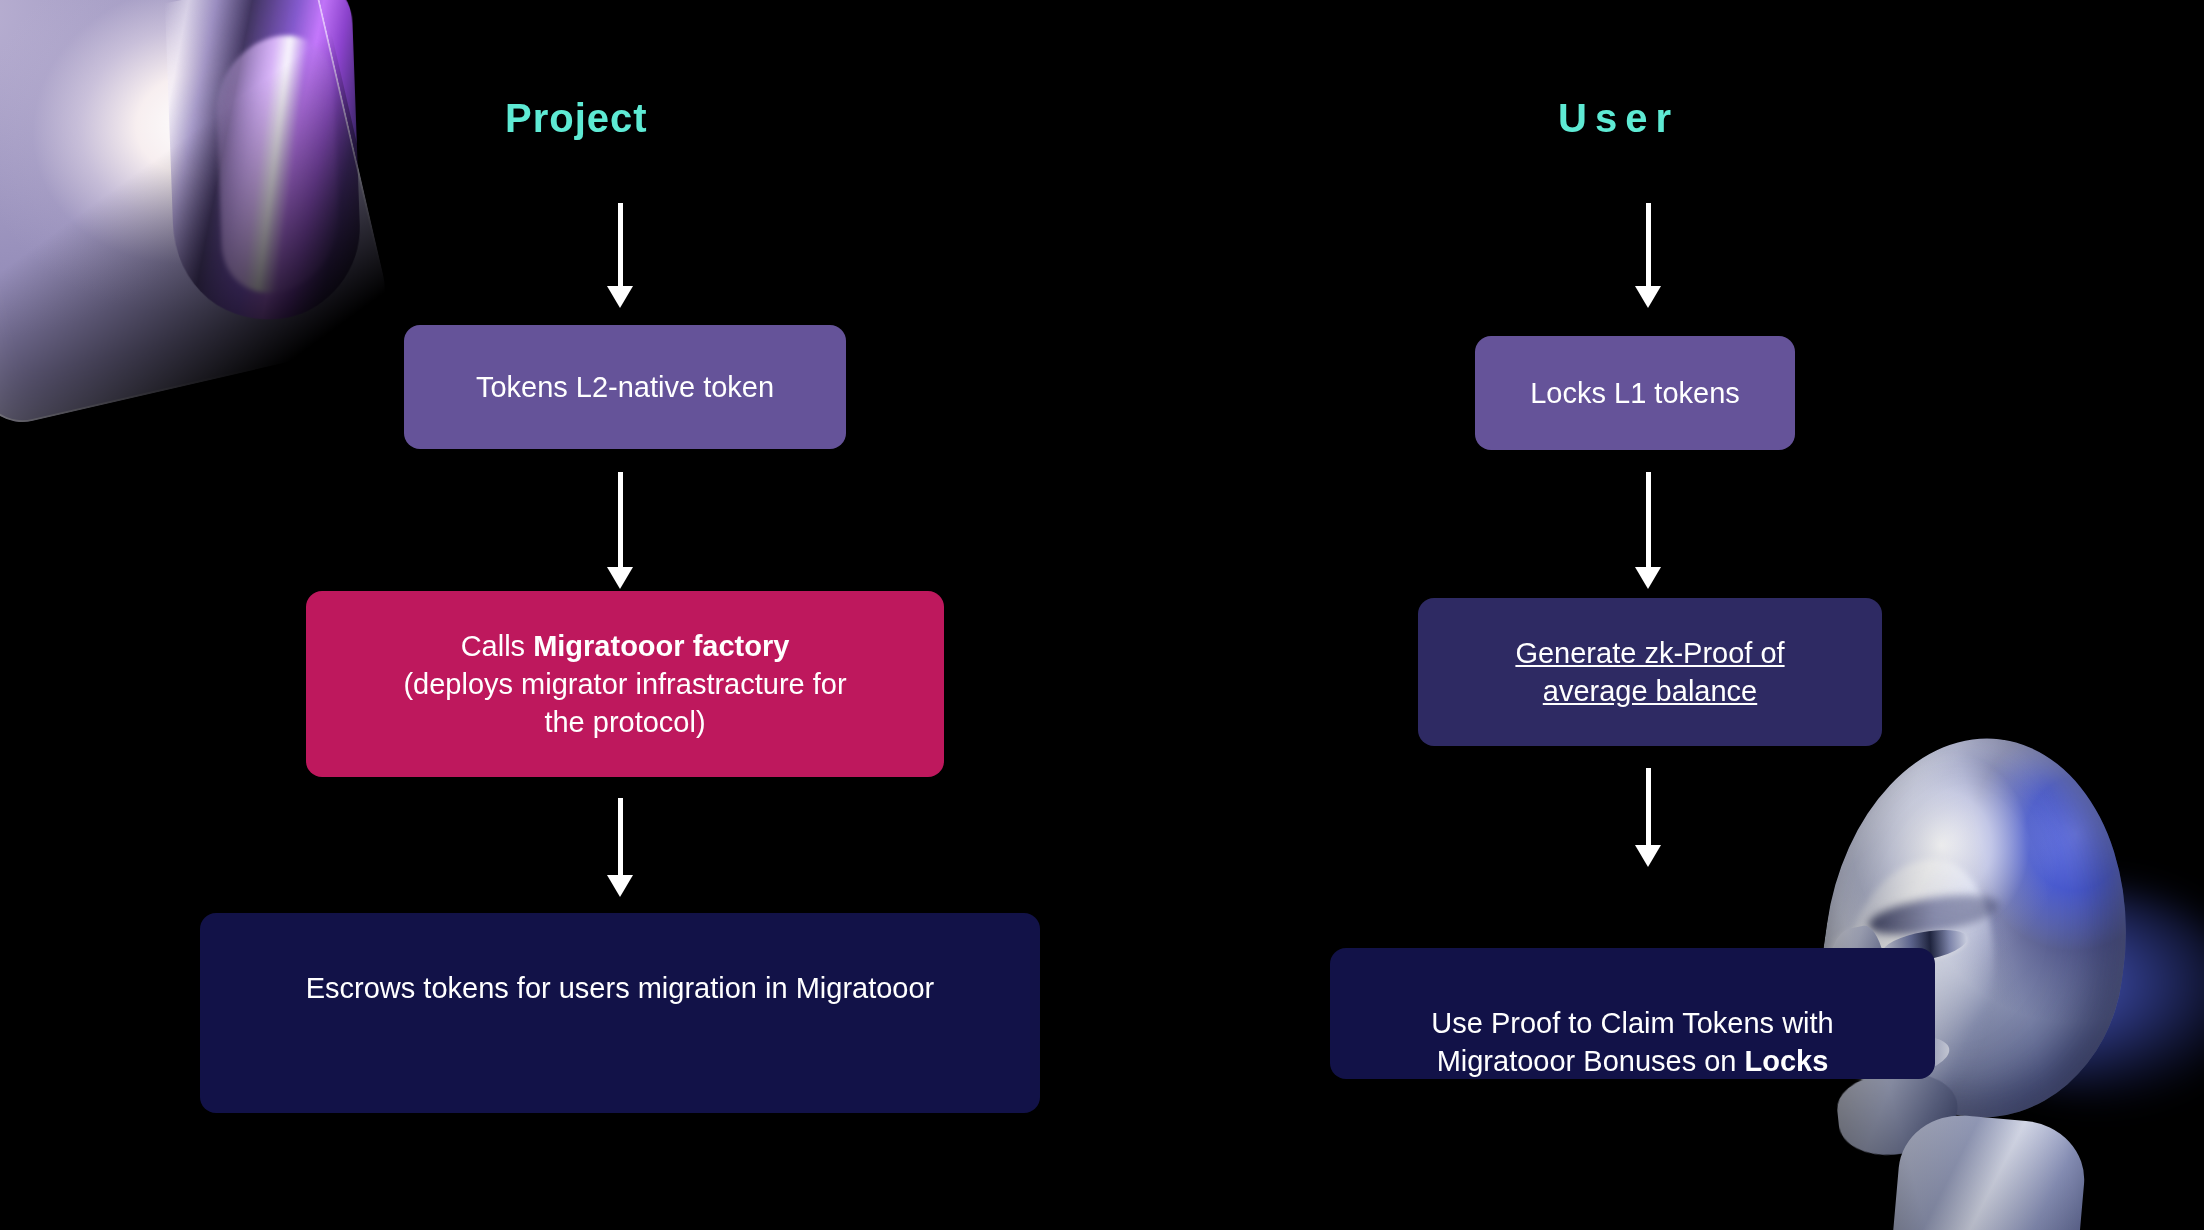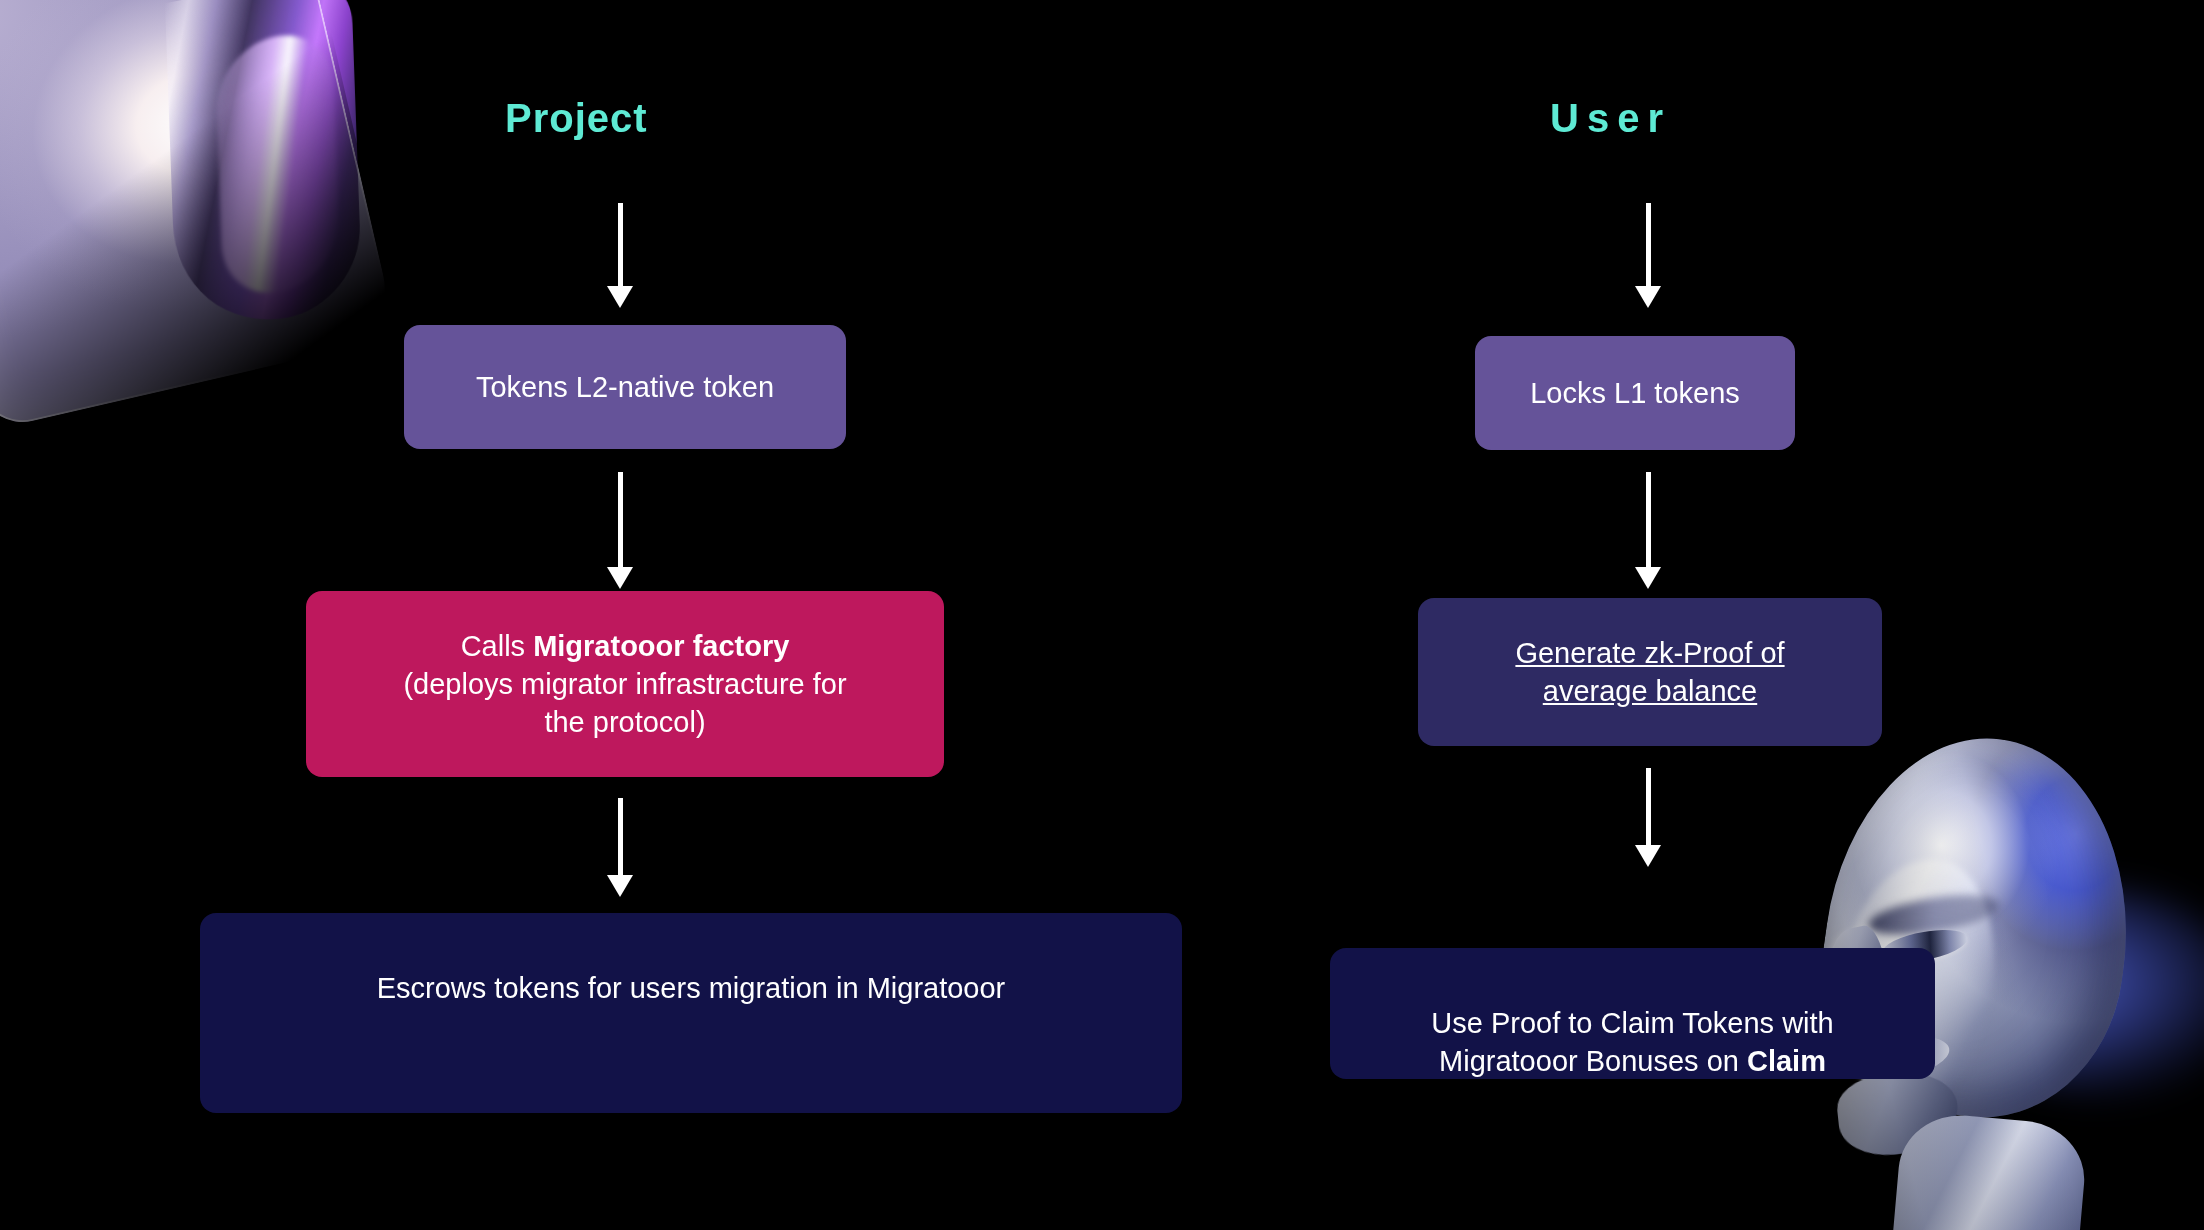--- a/index.html
+++ b/index.html
@@ -160,21 +160,21 @@
 
   .col-title {
     position:absolute;
     color:#5eead4;
     font-weight:700;
     font-size:40px;
     line-height:1;
     white-space:nowrap;
   }
   #title-project { left:505px; top:98px; letter-spacing:1px; }
-  #title-user    { left:320px; top:98px; letter-spacing:8px; }
+  #title-user    { left:328px; top:98px; letter-spacing:8px; }
 
   .node {
     position:absolute;
     display:flex;
     align-items:center;
     justify-content:center;
     border-radius:16px;
     color:#ffffff;
     text-align:center;
     font-size:29px;
@@ -206,21 +206,21 @@
 
   
   #p-arrow-1 { left:607px; top:203px;  height:105px; }
   #p-arrow-1 .shaft { height:83px; }
   #p-node-1  { left:404px; top:325px; width:442px; height:124px; background:#655399; }
   #p-arrow-2 { left:607px; top:472px;  height:117px; }
   #p-arrow-2 .shaft { height:95px; }
   #p-node-2  { left:306px; top:591px; width:638px; height:186px; background:#be185d; }
   #p-arrow-3 { left:607px; top:798px;  height:99px; }
   #p-arrow-3 .shaft { height:77px; }
-  #p-node-3  { left:200px; top:913px; width:982px; height:200px; background:#121248; }
+  #p-node-3  { left:200px; top:913px; width:840px; height:200px; background:#121248; }
 
   
   #u-arrow-1 { left:405px; top:203px;  height:105px; }
   #u-arrow-1 .shaft { height:83px; }
   #u-node-1  { left:245px; top:336px; width:320px; height:114px; background:#655399; }
   #u-arrow-2 { left:405px; top:472px;  height:117px; }
   #u-arrow-2 .shaft { height:95px; }
   #u-node-2  { left:188px; top:598px; width:464px; height:148px; background:#2e2a63;text-decoration:underline; }
   #u-arrow-3 { left:405px; top:768px;  height:99px; }
   #u-arrow-3 .shaft { height:77px; }
@@ -315,19 +315,19 @@
     </div>
 
     <div class="arrow" id="u-arrow-3">
       <span class="shaft"></span>
       <span class="head"></span>
     </div>
 
     <div class="node top-text" id="u-node-3">
       <span>
         <span>Use Proof to Claim Tokens with</span><br>
-        <span>Migratooor Bonuses on </span><b>Claim</b>
+        <span>Migratooor Bonuses on </span><b>Locks</b>
       </span>
     </div>
 
   </div>
 
 </div>
 
 </body></html>

